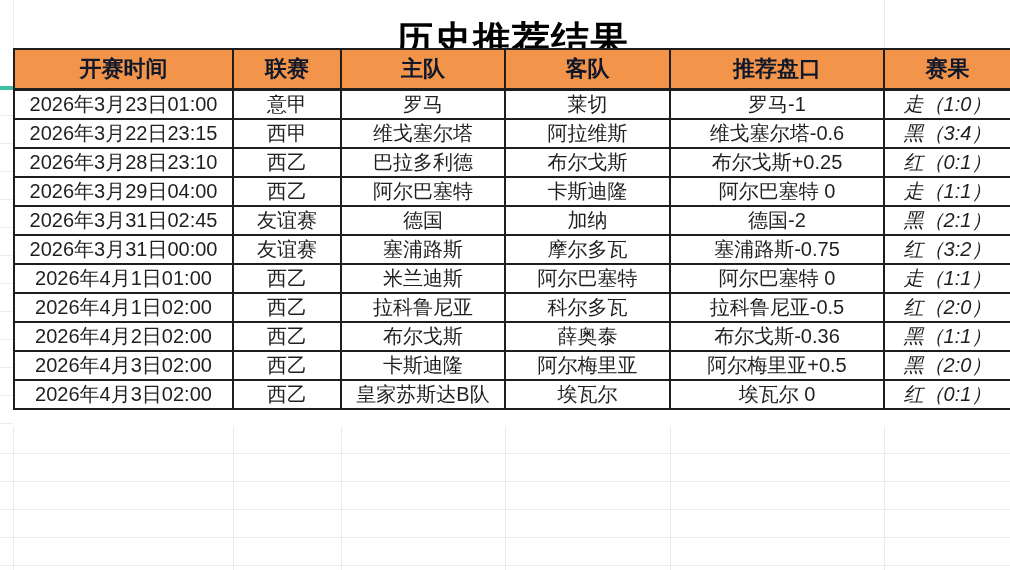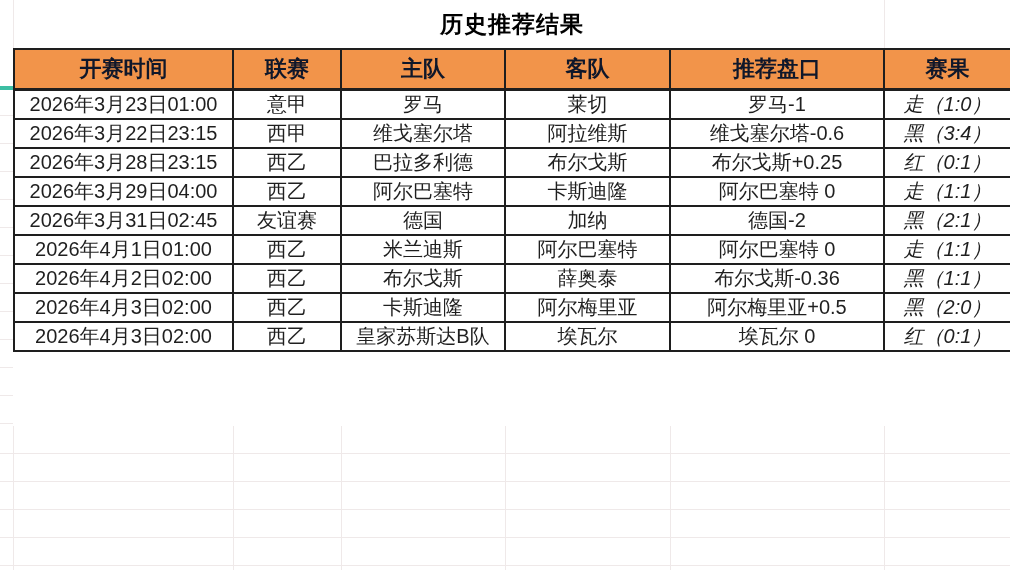--- a/index.html
+++ b/index.html
@@ -2,22 +2,22 @@
 <html style="--header_bg: #f2944a; --result_zou: #e2a33d; --result_hong: #de5b52; --result_hei: #1f1f1f; --marker_teal: #3dbea3; --border_dark: #1e1e1e; --gridline_faint: #efe9e9;"><head>
 <meta charset="utf-8">
 <style>
   html,body { margin:0; padding:0; background:#fff; }
   #canvas {
     position:relative; width:1010px; height:570px; overflow:hidden;
     background:#fff; font-family:"Liberation Sans","DejaVu Sans",sans-serif;
     color:#1e1e1e;
   }
   .sheet-title {
-    position:absolute; left:14px; top:1px; width:996px; height:46px;
-    line-height:46px; text-align:center; font-size:23px; font-weight:700;
+    position:absolute; left:14px; top:17px; width:996px; height:46px;
+    line-height:46px; text-align:center; font-size:38px; font-weight:700;
     color:#000; letter-spacing:1px;
   }
   
   .vline { position:absolute; width:1px; background:var(--gridline_faint,#efe9e9); }
   .vl-title-a { left:13px; top:0; height:48px; }
   .vl-title-b { left:884px; top:0; height:48px; }
   .vl-b1 { left:13px;  top:426px; height:144px; }
   .vl-b2 { left:233px; top:426px; height:144px; }
   .vl-b3 { left:341px; top:426px; height:144px; }
   .vl-b4 { left:505px; top:426px; height:144px; }
@@ -101,21 +101,21 @@
       </tr>
       <tr>
         <td>2026年3月22日23:15</td>
         <td>西甲</td>
         <td>维戈塞尔塔</td>
         <td>阿拉维斯</td>
         <td>维戈塞尔塔-0.6</td>
         <td class="result-cell res-hei">黑（3:4）</td>
       </tr>
       <tr>
-        <td>2026年3月28日23:15</td>
+        <td>2026年3月28日23:10</td>
         <td>西乙</td>
         <td>巴拉多利德</td>
         <td>布尔戈斯</td>
         <td>布尔戈斯+0.25</td>
         <td class="result-cell res-hong">红（0:1）</td>
       </tr>
       <tr>
         <td>2026年3月29日04:00</td>
         <td>西乙</td>
         <td>阿尔巴塞特</td>
@@ -125,26 +125,42 @@
       </tr>
       <tr>
         <td>2026年3月31日02:45</td>
         <td>友谊赛</td>
         <td>德国</td>
         <td>加纳</td>
         <td>德国-2</td>
         <td class="result-cell res-hei">黑（2:1）</td>
       </tr>
       <tr>
+        <td>2026年3月31日00:00</td>
+        <td>友谊赛</td>
+        <td>塞浦路斯</td>
+        <td>摩尔多瓦</td>
+        <td class="hc-left">塞浦路斯-0.75</td>
+        <td class="result-cell res-hong">红（3:2）</td>
+      </tr>
+      <tr>
         <td>2026年4月1日01:00</td>
         <td>西乙</td>
         <td>米兰迪斯</td>
         <td>阿尔巴塞特</td>
         <td>阿尔巴塞特 0</td>
         <td class="result-cell res-zou">走（1:1）</td>
+      </tr>
+      <tr>
+        <td>2026年4月1日02:00</td>
+        <td>西乙</td>
+        <td>拉科鲁尼亚</td>
+        <td>科尔多瓦</td>
+        <td>拉科鲁尼亚-0.5</td>
+        <td class="result-cell res-hong">红（2:0）</td>
       </tr>
       <tr>
         <td>2026年4月2日02:00</td>
         <td>西乙</td>
         <td>布尔戈斯</td>
         <td>薛奥泰</td>
         <td>布尔戈斯-0.36</td>
         <td class="result-cell res-hei">黑（1:1）</td>
       </tr>
       <tr>

